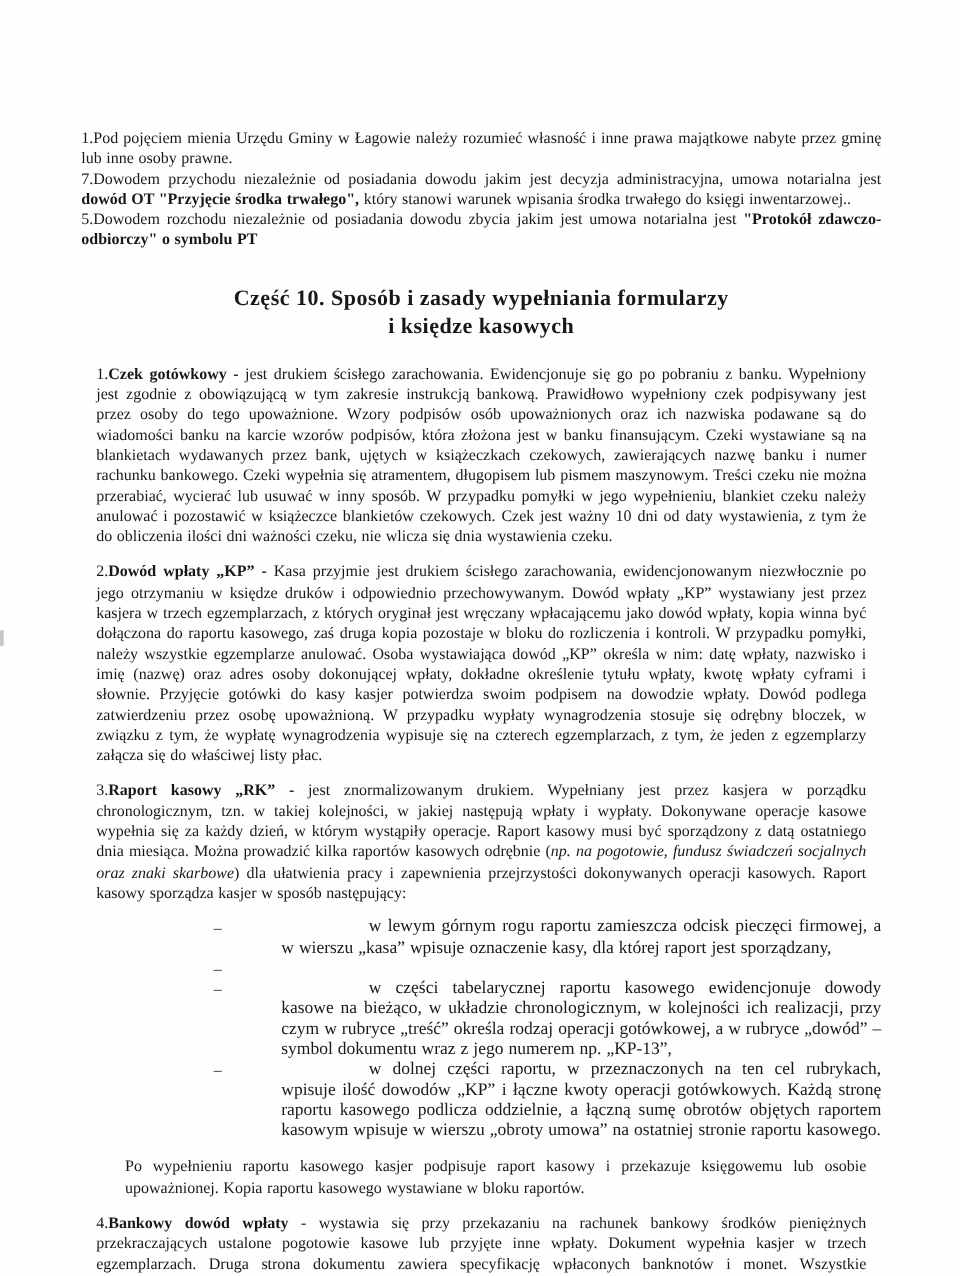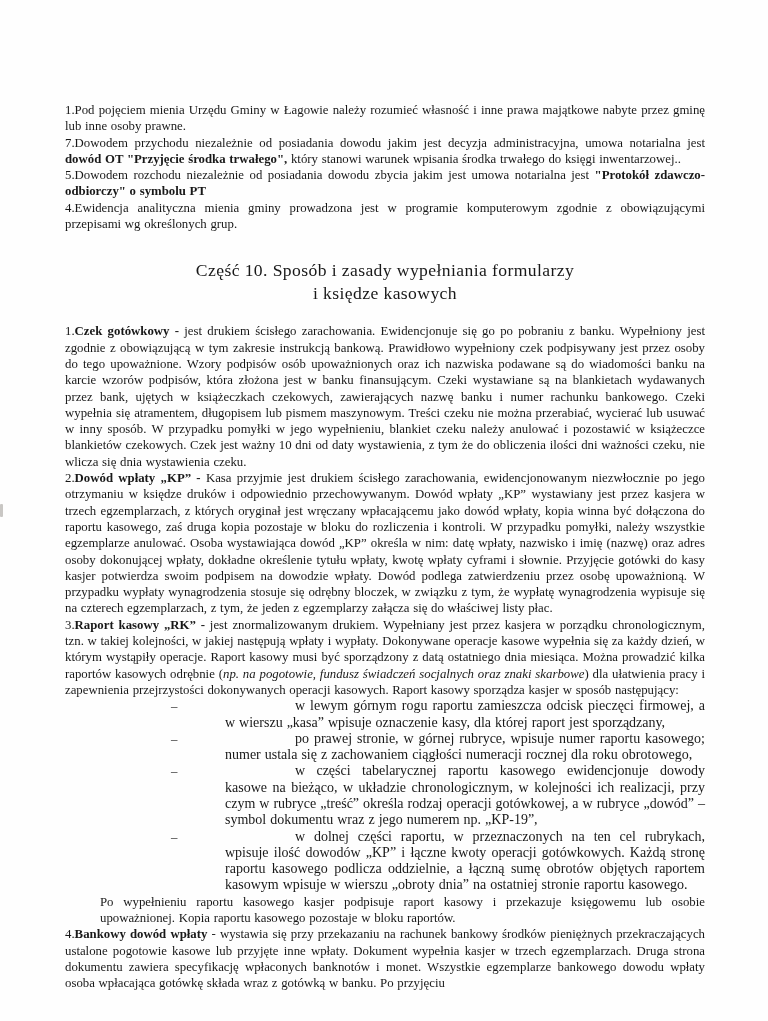--- a/index.html
+++ b/index.html
@@ -11,31 +11,31 @@
   }
   .page {
     position: relative;
     width: 768px; height: 1021px;
     box-sizing: border-box;
     padding: 102px 63px 0 65px;
     background: #fefefe;
     overflow: hidden;
   }
   .para {
-    margin: 0;
+    margin: 12px;
     font-size: 12.8px;
     line-height: 16.3px;
     text-align: justify;
     word-spacing: 0.5px;
   }
   .intro .para { margin: 0; }
   .doc-title {
     margin: 27px 0 19px 0;
     text-align: center;
-    font-weight: normal;
+    font-weight: bold;
     font-size: 17.6px;
     line-height: 22.5px;
     letter-spacing: 0.4px;
   }
   .bullets { margin: 0; }
   .bullet { display: flex; }
   .bullet-dash {
     width: 160px;
     box-sizing: border-box;
     padding-left: 106px;
@@ -66,50 +66,48 @@
 <body>
 
 <div class="page">
 
   <div class="scan-artifact"></div>
 
   <div class="intro">
     <p class="para"><span>1.Pod pojęciem mienia Urzędu Gminy w Łagowie należy rozumieć własność i inne prawa majątkowe nabyte przez gminę lub inne osoby prawne.</span></p>
     <p class="para"><span>7.Dowodem przychodu niezależnie od posiadania dowodu jakim jest decyzja administracyjna, umowa notarialna jest </span><span style="font-weight: bold;">dowód OT "Przyjęcie środka trwałego",</span><span> który stanowi warunek wpisania środka trwałego do księgi inwentarzowej..</span></p>
     <p class="para"><span>5.Dowodem rozchodu niezależnie od posiadania dowodu zbycia jakim jest umowa notarialna jest </span><span style="font-weight: bold;">"Protokół zdawczo-odbiorczy" o symbolu PT</span></p>
-    <p class="para"><span>4.Ewidencja analityczna mienia gminy prowadzona jest w programie komputerowym zgodnie z obowiązującymi przepisami wg określonych grup.</span></p>
   </div>
 
   <h1 class="doc-title">
     <span>Część 10. Sposób i zasady wypełniania formularzy</span><br>
     <span>i księdze kasowych</span>
   </h1>
 
   <div class="body-text">
     <p class="para"><span>1.</span><span style="font-weight: bold;">Czek gotówkowy - </span><span>jest drukiem ścisłego zarachowania. Ewidencjonuje się go po pobraniu z banku. Wypełniony jest zgodnie z obowiązującą w tym zakresie instrukcją bankową. Prawidłowo wypełniony czek podpisywany jest przez osoby do tego upoważnione. Wzory podpisów osób upoważnionych oraz ich nazwiska podawane są do wiadomości banku na karcie wzorów podpisów, która złożona jest w banku finansującym. Czeki wystawiane są na blankietach wydawanych przez bank, ujętych w książeczkach czekowych, zawierających nazwę banku i numer rachunku bankowego. Czeki wypełnia się atramentem, długopisem lub pismem maszynowym. Treści czeku nie można przerabiać, wycierać lub usuwać w inny sposób. W przypadku pomyłki w jego wypełnieniu, blankiet czeku należy anulować i pozostawić w książeczce blankietów czekowych. Czek jest ważny 10 dni od daty wystawienia, z tym że do obliczenia ilości dni ważności czeku, nie wlicza się dnia wystawienia czeku.</span></p>
     <p class="para"><span>2.</span><span style="font-weight: bold;">Dowód wpłaty „KP” - </span><span>Kasa przyjmie jest drukiem ścisłego zarachowania, ewidencjonowanym niezwłocznie po jego otrzymaniu w księdze druków i odpowiednio przechowywanym. Dowód wpłaty „KP” wystawiany jest przez kasjera w trzech egzemplarzach, z których oryginał jest wręczany wpłacającemu jako dowód wpłaty, kopia winna być dołączona do raportu kasowego, zaś druga kopia pozostaje w bloku do rozliczenia i kontroli. W przypadku pomyłki, należy wszystkie egzemplarze anulować. Osoba wystawiająca dowód „KP” określa w nim: datę wpłaty, nazwisko i imię (nazwę) oraz adres osoby dokonującej wpłaty, dokładne określenie tytułu wpłaty, kwotę wpłaty cyframi i słownie. Przyjęcie gotówki do kasy kasjer potwierdza swoim podpisem na dowodzie wpłaty. Dowód podlega zatwierdzeniu przez osobę upoważnioną. W przypadku wypłaty wynagrodzenia stosuje się odrębny bloczek, w związku z tym, że wypłatę wynagrodzenia wypisuje się na czterech egzemplarzach, z tym, że jeden z egzemplarzy załącza się do właściwej listy płac.</span></p>
     <p class="para"><span>3.</span><span style="font-weight: bold;">Raport kasowy „RK” - </span><span>jest znormalizowanym drukiem. Wypełniany jest przez kasjera w porządku chronologicznym, tzn. w takiej kolejności, w jakiej następują wpłaty i wypłaty. Dokonywane operacje kasowe wypełnia się za każdy dzień, w którym wystąpiły operacje. Raport kasowy musi być sporządzony z datą ostatniego dnia miesiąca. Można prowadzić kilka raportów kasowych odrębnie (</span><span style="font-style: italic;">np. na pogotowie, fundusz świadczeń socjalnych oraz znaki skarbowe</span><span>) dla ułatwienia pracy i zapewnienia przejrzystości dokonywanych operacji kasowych. Raport kasowy sporządza kasjer w sposób następujący:</span></p>
 
     <div class="bullets">
       <div class="bullet">
         <span class="bullet-dash">–</span>
         <div class="bullet-text"><span>w lewym górnym rogu raportu zamieszcza odcisk pieczęci firmowej, a w wierszu „kasa” wpisuje oznaczenie kasy, dla której raport jest sporządzany,</span></div>
       </div>
       <div class="bullet">
         <span class="bullet-dash">–</span>
-        <div class="bullet-text"><span>po prawej stronie, w górnej rubryce, wpisuje numer raportu kasowego; numer ustala się z zachowaniem ciągłości numeracji rocznej dla roku obrotowego,</span></div>
       </div>
       <div class="bullet">
         <span class="bullet-dash">–</span>
-        <div class="bullet-text"><span>w części tabelarycznej raportu kasowego ewidencjonuje dowody kasowe na bieżąco, w układzie chronologicznym, w kolejności ich realizacji, przy czym w rubryce „treść” określa rodzaj operacji gotówkowej, a w rubryce „dowód” – symbol dokumentu wraz z jego numerem np. „KP-19”,</span></div>
+        <div class="bullet-text"><span>w części tabelarycznej raportu kasowego ewidencjonuje dowody kasowe na bieżąco, w układzie chronologicznym, w kolejności ich realizacji, przy czym w rubryce „treść” określa rodzaj operacji gotówkowej, a w rubryce „dowód” – symbol dokumentu wraz z jego numerem np. „KP-13”,</span></div>
       </div>
       <div class="bullet">
         <span class="bullet-dash">–</span>
-        <div class="bullet-text"><span>w dolnej części raportu, w przeznaczonych na ten cel rubrykach, wpisuje ilość dowodów „KP” i łączne kwoty operacji gotówkowych. Każdą stronę raportu kasowego podlicza oddzielnie, a łączną sumę obrotów objętych raportem kasowym wpisuje w wierszu „obroty dnia” na ostatniej stronie raportu kasowego.</span></div>
+        <div class="bullet-text"><span>w dolnej części raportu, w przeznaczonych na ten cel rubrykach, wpisuje ilość dowodów „KP” i łączne kwoty operacji gotówkowych. Każdą stronę raportu kasowego podlicza oddzielnie, a łączną sumę obrotów objętych raportem kasowym wpisuje w wierszu „obroty umowa” na ostatniej stronie raportu kasowego.</span></div>
       </div>
     </div>
 
-    <p class="para after-bullets"><span>Po wypełnieniu raportu kasowego kasjer podpisuje raport kasowy i przekazuje księgowemu lub osobie upoważnionej. Kopia raportu kasowego pozostaje w bloku raportów.</span></p>
+    <p class="para after-bullets"><span>Po wypełnieniu raportu kasowego kasjer podpisuje raport kasowy i przekazuje księgowemu lub osobie upoważnionej. Kopia raportu kasowego wystawiane w bloku raportów.</span></p>
 
     <p class="para"><span>4.</span><span style="font-weight: bold;">Bankowy dowód wpłaty</span><span> - wystawia się przy przekazaniu na rachunek bankowy środków pieniężnych przekraczających ustalone pogotowie kasowe lub przyjęte inne wpłaty. Dokument wypełnia kasjer w trzech egzemplarzach. Druga strona dokumentu zawiera specyfikację wpłaconych banknotów i monet. Wszystkie egzemplarze bankowego dowodu wpłaty osoba wpłacająca gotówkę składa wraz z gotówką w banku. Po przyjęciu</span></p>
   </div>
 
 </div>
 
 </body></html>

